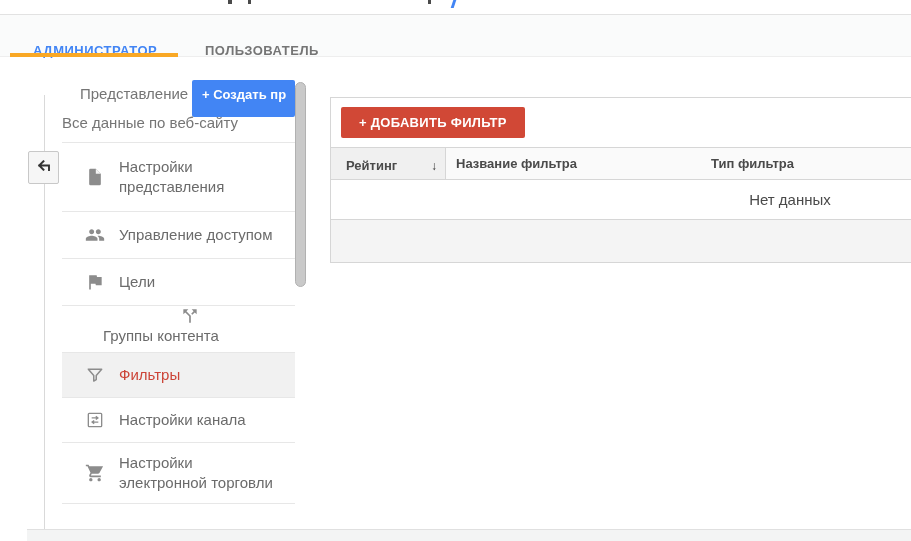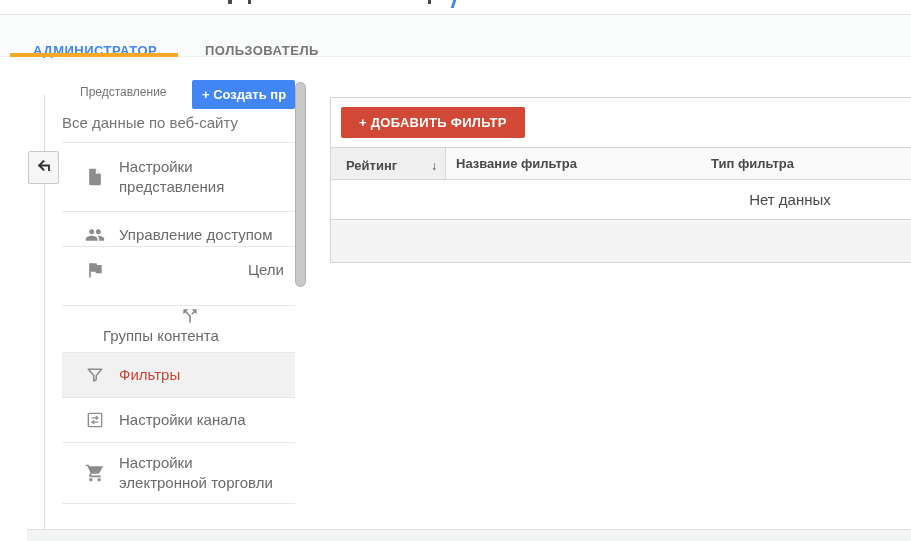--- a/index.html
+++ b/index.html
@@ -11,22 +11,22 @@
   .frag{position:absolute;background:#4a4a4a;}
   .frag-blue{position:absolute;background:#4285f4;transform:skewX(-18deg);}
   
   .tab-bar{position:absolute;left:0;top:15px;width:911px;height:42px;background:#fafbfb;
            border-bottom:1px solid #eeeeee;box-sizing:border-box;}
   .tab{position:absolute;top:28px;font-size:13px;font-weight:bold;letter-spacing:.5px;cursor:pointer;}
   .tab-active{color:#4285f4;}
   .tab-idle{color:#757575;}
   .tab-underline{position:absolute;left:10px;top:53px;width:168px;height:4px;background:#f9a825;}
   
-  .side-label{position:absolute;left:80px;top:85px;font-size:12px;color:#757575;}
-  .create-btn{position:absolute;left:192px;top:80px;width:103px;height:29px;background:#4285f4;
+  .side-label{position:absolute;left:80px;top:85px;font-size:15px;color:#757575;}
+  .create-btn{position:absolute;left:192px;top:80px;width:103px;height:37px;background:#4285f4;
               border-radius:2px;color:#fff;font-size:13px;font-weight:bold;line-height:29px;
               text-align:left;padding-left:10px;box-sizing:border-box;white-space:nowrap;
               overflow:hidden;cursor:pointer;}
   .view-name{position:absolute;left:62px;top:114px;font-size:15px;color:#757575;}
   .menu-row{position:absolute;left:62px;width:233px;display:flex;align-items:center;
             border-top:1px solid #e7e7e7;box-sizing:border-box;cursor:pointer;}
   .menu-row .mi{width:20px;height:20px;margin-left:23px;flex:none;}
   .menu-row .mtext{margin-left:14px;width:165px;font-size:15px;line-height:20px;color:#6b6b6b;}
   .menu-active{background:#f1f1f1;}
   .menu-active .mtext{color:#cc4437;}
@@ -95,21 +95,21 @@
 
   <div class="menu-row" style="top:211px;height:47px;">
     <span class="mi">
       <svg viewBox="0 0 24 24" width="20" height="20">
           <path fill="#8c8c8c" d="M16 11c1.66 0 2.99-1.34 2.99-3S17.66 5 16 5c-1.66 0-3 1.34-3 3s1.34 3 3 3zm-8 0c1.66 0 2.99-1.34 2.99-3S9.66 5 8 5C6.34 5 5 6.34 5 8s1.34 3 3 3zm0 2c-2.33 0-7 1.17-7 3.5V19h14v-2.5c0-2.33-4.67-3.5-7-3.5zm8 0c-.29 0-.62.02-.97.05 1.16.84 1.97 1.97 1.97 3.45V19h6v-2.5c0-2.33-4.67-3.5-7-3.5z"></path>
         </svg>
     </span>
     <span class="mtext">Управление доступом</span>
   </div>
 
-  <div class="menu-row" style="top:246px;height:47px;text-align:right;">
+  <div class="menu-row" style="top:258px;height:47px;">
     <span class="mi">
       <svg viewBox="0 0 24 24" width="20" height="20">
           <path fill="#8c8c8c" d="M14.4 6L14 4H5v17h2v-7h5.6l.4 2h7V6z"></path>
         </svg>
     </span>
     <span class="mtext">Цели</span>
   </div>
 
   <div class="menu-row" style="top:305px;height:47px;flex-direction:column;">
     <span class="mi">

